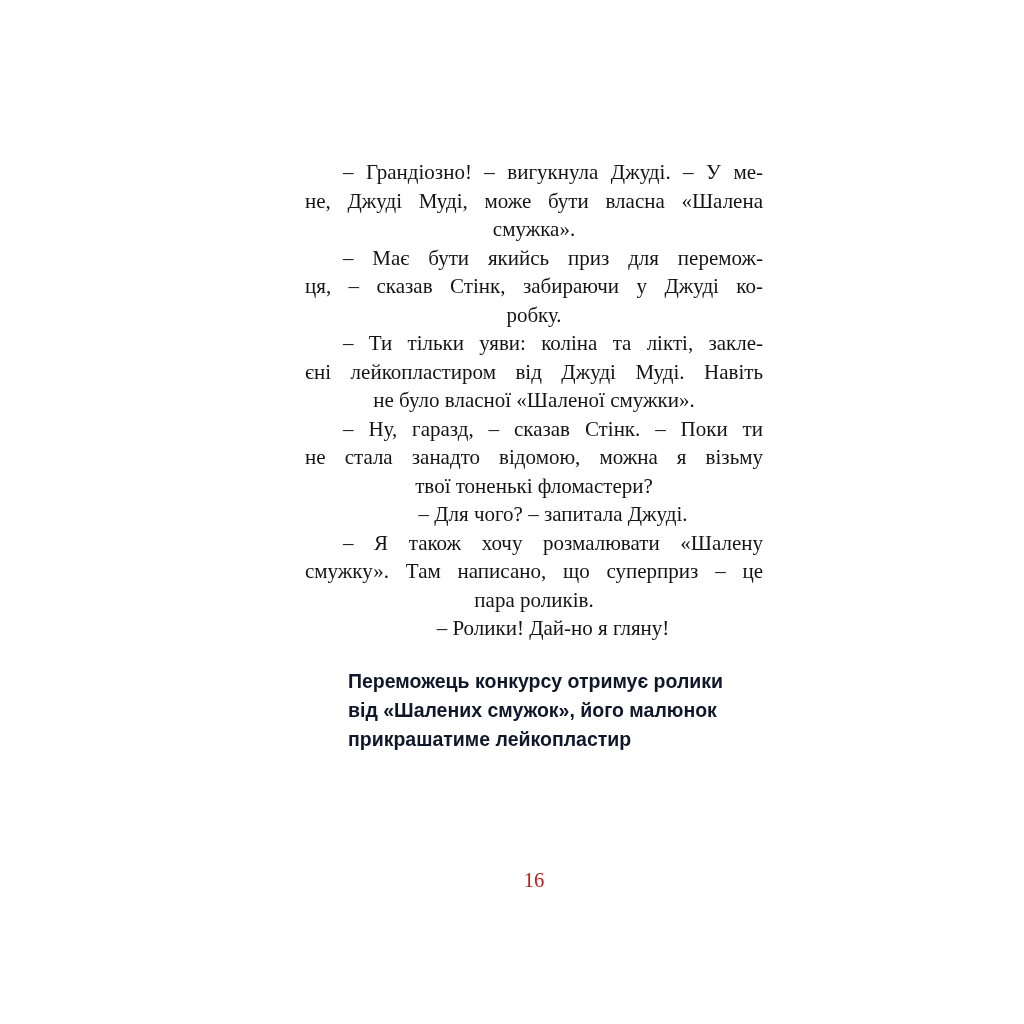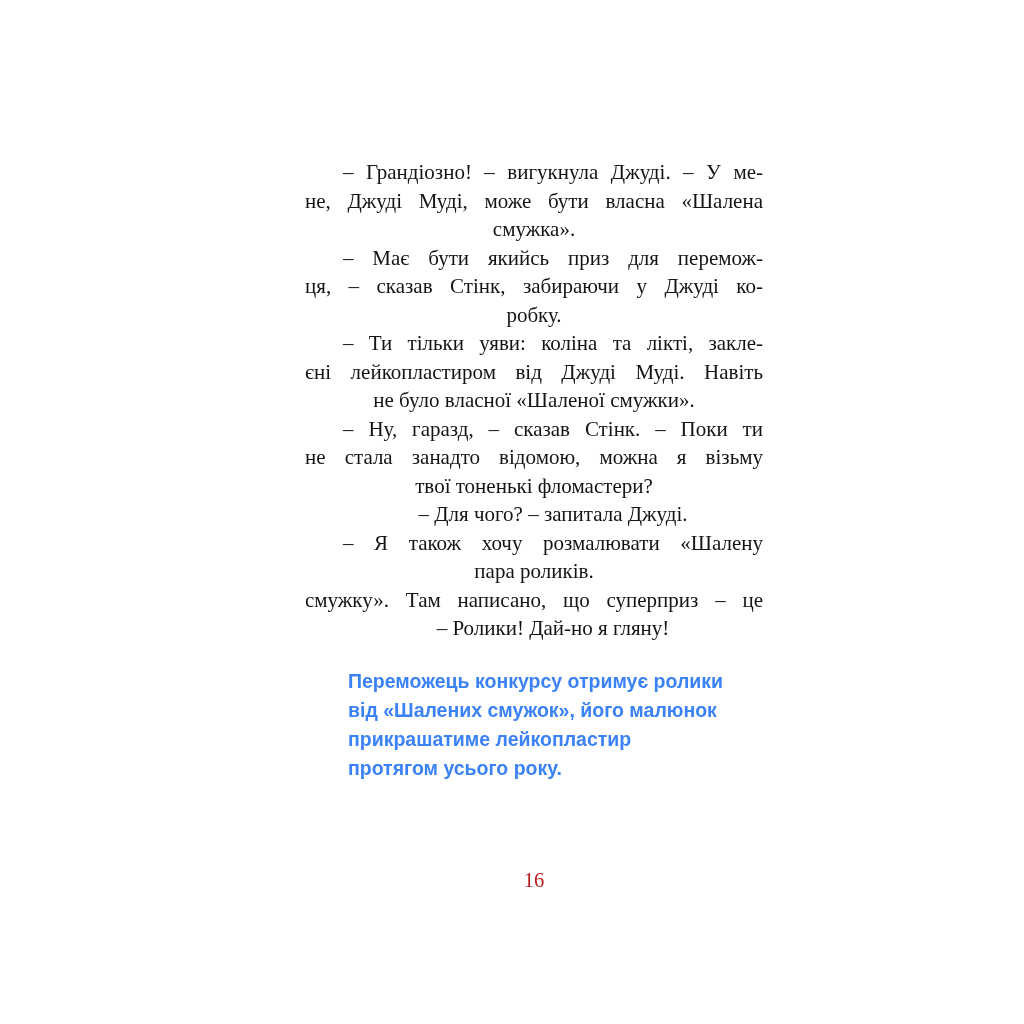--- a/index.html
+++ b/index.html
@@ -39,21 +39,21 @@
   .line.first {
     text-indent: 38px;
   }
   .note {
     margin-top: 24px;
     margin-left: 43px;
     font-family: "Liberation Sans", sans-serif;
     font-weight: 700;
     font-size: 19.5px;
     line-height: 29px;
-    color: #3b82f6;
+    color: #0f172a;
   }
   .note-line {
     text-align: left;
   }
   .page-number {
     position: absolute;
     left: 305px;
     top: 869px;
     width: 458px;
     text-align: center;
@@ -84,27 +84,26 @@
     <div class="para">
       <div class="line first justify">– Ну, гаразд, – сказав Стінк. – Поки ти</div>
       <div class="line justify">не стала занадто відомою, можна я візьму</div>
       <div class="line">твої тоненькі фломастери?</div>
     </div>
     <div class="para">
       <div class="line first">– Для чого? – запитала Джуді.</div>
     </div>
     <div class="para">
       <div class="line first justify">– Я також хочу розмалювати «Шалену</div>
+      <div class="line justify">смужку». Там написано, що суперприз – це</div>
       <div class="line">пара роликів.</div>
-      <div class="line justify">смужку». Там написано, що суперприз – це</div>
     </div>
     <div class="para">
       <div class="line first">– Ролики! Дай-но я гляну!</div>
     </div>
     <div class="note">
       <div class="note-line">Переможець конкурсу отримує ролики</div>
       <div class="note-line">від «Шалених смужок», його малюнок</div>
       <div class="note-line">прикрашатиме лейкопластир</div>
-      <div class="note-line">протягом усього року.</div>
     </div>
 </div>
 
 <div class="page-number">16</div>
 
 </body></html>

